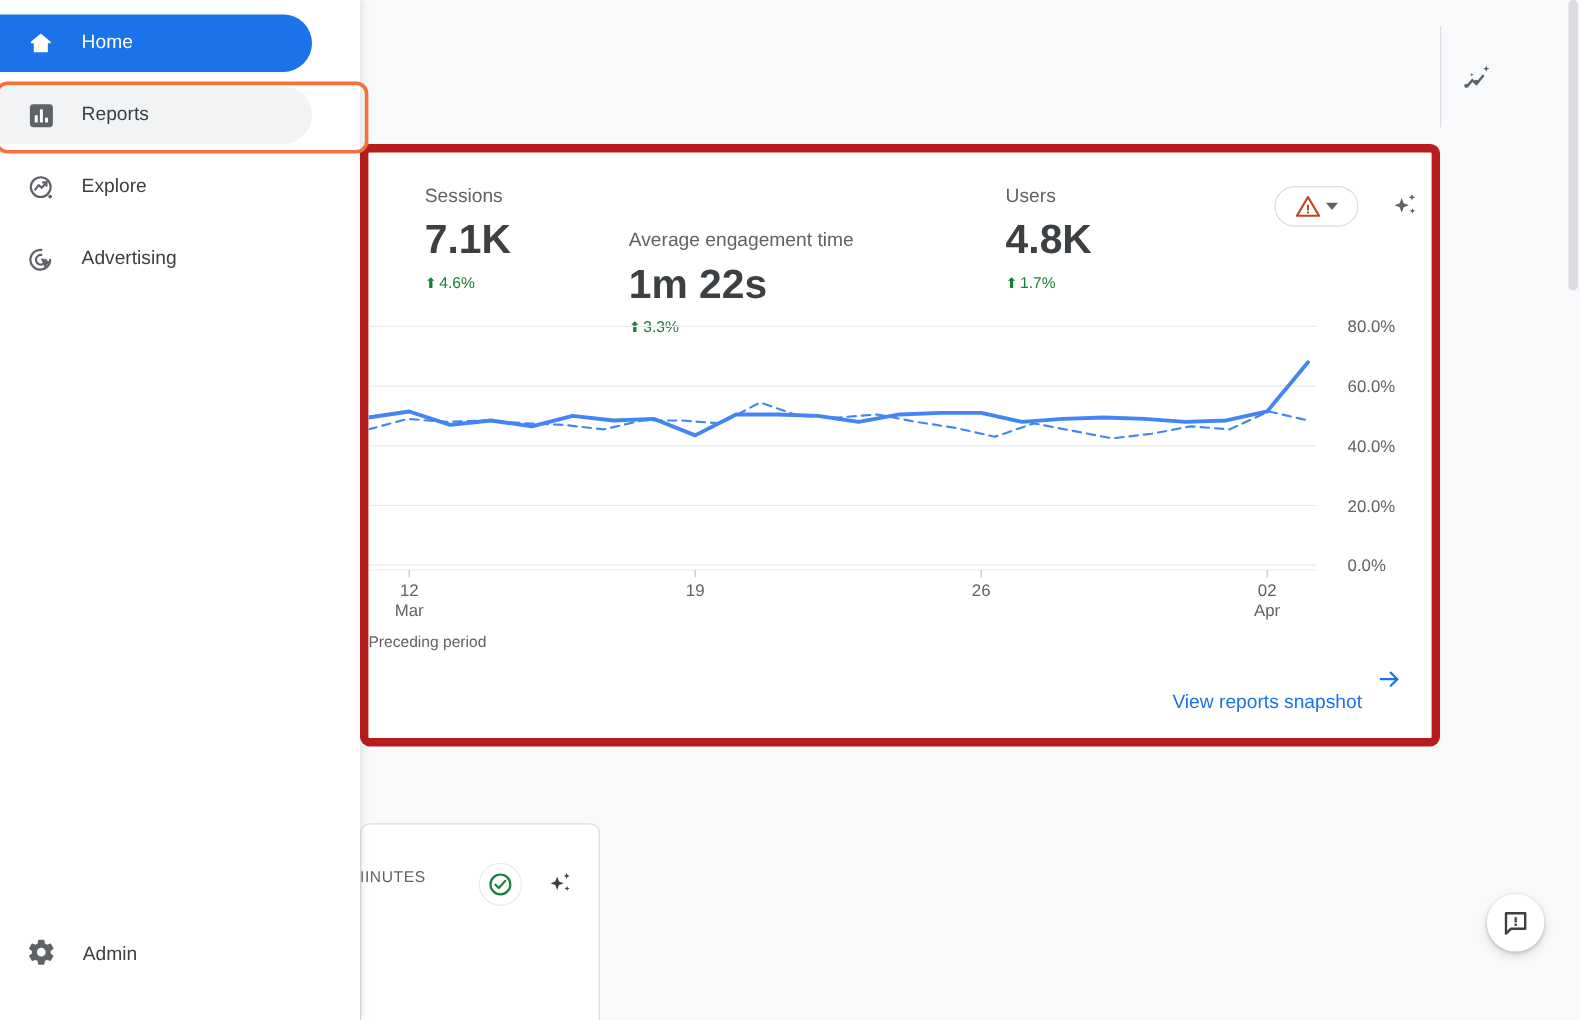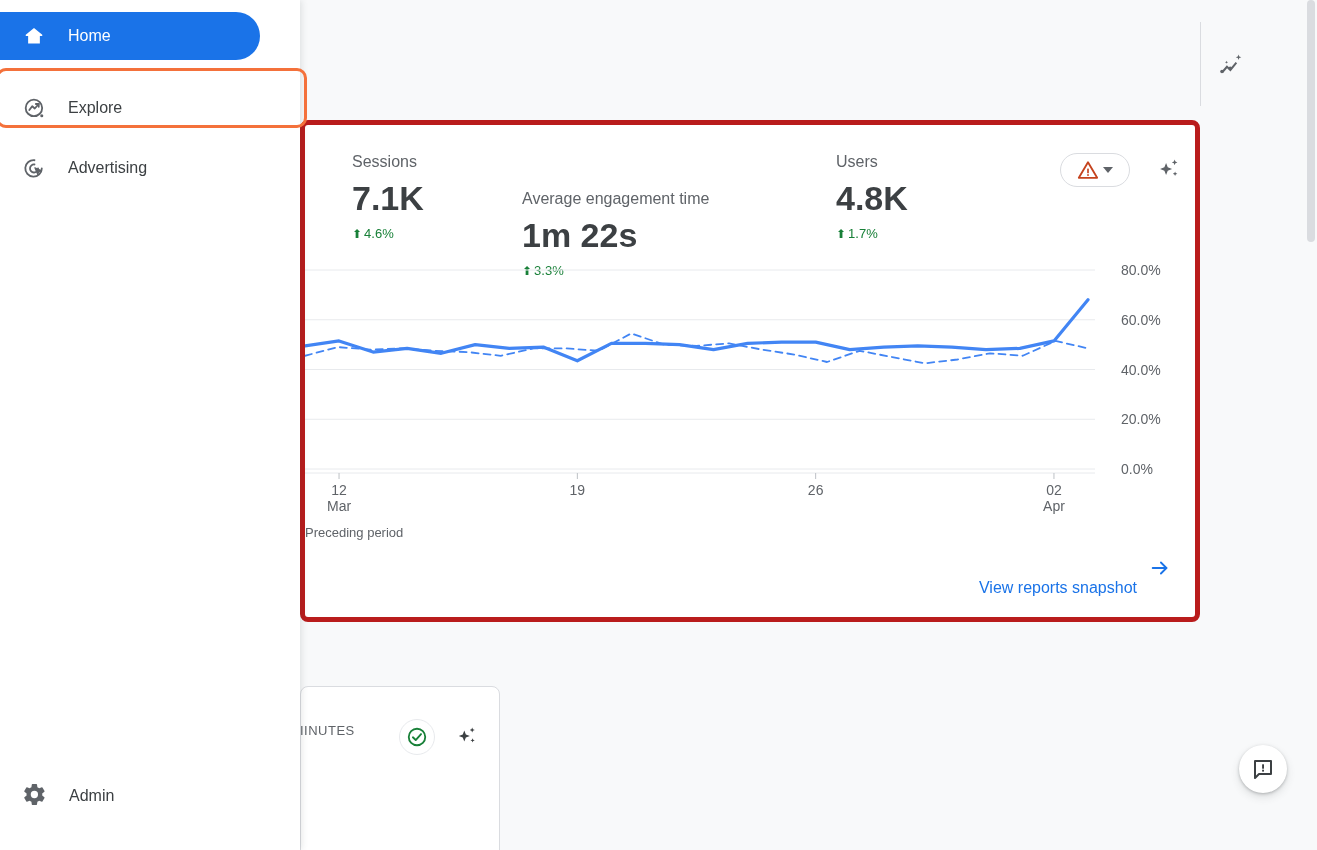--- a/index.html
+++ b/index.html
@@ -29,21 +29,21 @@
     position: absolute; left: 1212px; top: 45px; width: 40px; height: 40px;
     display: flex; align-items: center; justify-content: center;
     border-radius: 50%;
   }
 
   
   .overview-card {
     position: absolute; left: 300px; top: 120px;
     width: 900px; height: 502px;
     background: #ffffff;
-    border: 5px solid #b91c1c;
+    border: 7px solid #b91c1c;
     border-radius: 8px;
     overflow: hidden;
   }
 
   .metrics-row {
     position: absolute; left: 0; top: 0; width: 900px; height: 110px;
   }
   .metric {
     position: absolute; top: 26px;
   }
@@ -341,20 +341,31 @@
         <span class="nav-icon">
           <svg width="22" height="22" viewBox="0 0 24 24" fill="#ffffff">
             <path d="M12 3.2L3 10.6V12h2.6v8.3h12.8V12H21v-1.4z"></path>
           </svg>
         </span>
         <span class="nav-label">Home</span>
       </div>
 
       <div class="nav-spacer"></div>
 
+      <div class="nav-item hovered">
+        <span class="nav-icon">
+          <svg width="23" height="23" viewBox="0 0 24 24">
+            <rect x="2" y="2" width="20" height="20" rx="3" fill="#5f6368"></rect>
+            <rect x="6.2" y="11.5" width="2.6" height="6.3" fill="#ffffff"></rect>
+            <rect x="10.7" y="6.4" width="2.6" height="11.4" fill="#ffffff"></rect>
+            <rect x="15.2" y="13.6" width="2.6" height="4.2" fill="#ffffff"></rect>
+          </svg>
+        </span>
+        <span class="nav-label">Reports</span>
+      </div>
 
       <div class="nav-spacer"></div>
 
       <div class="nav-item">
         <span class="nav-icon">
           <svg width="23" height="23" viewBox="0 0 24 24" fill="none" stroke="#5f6368" stroke-width="1.9">
             <circle cx="11.4" cy="11.4" r="8.6"></circle>
             <polyline points="6.6,13.6 9.6,9.6 12.3,12.0 16.4,7.3" stroke-linecap="round" stroke-linejoin="round"></polyline>
             <polyline points="16.4,10.3 16.4,7.3 13.4,7.3" stroke-linecap="round" stroke-linejoin="round"></polyline>
             <circle cx="19.6" cy="19.6" r="1.6" fill="#5f6368" stroke="none"></circle>

